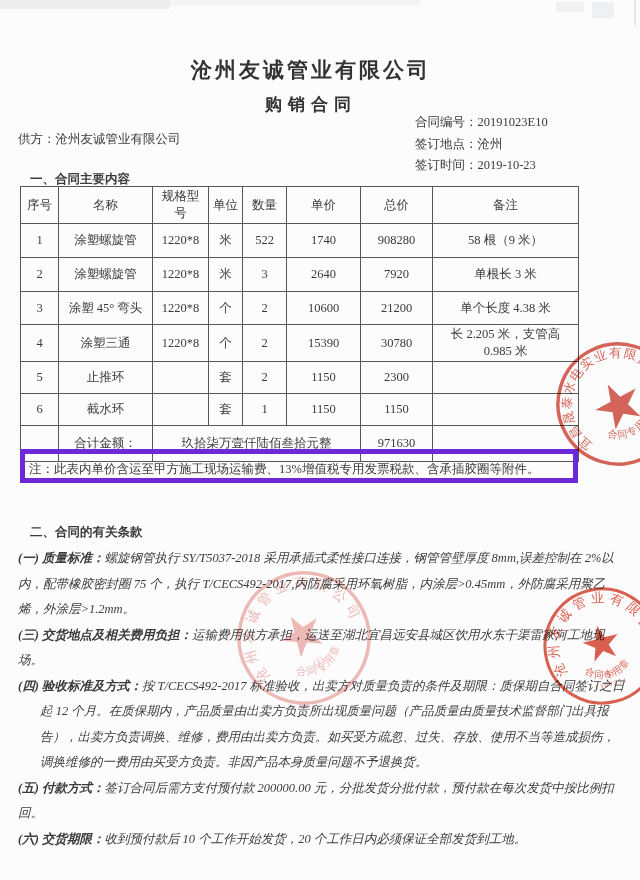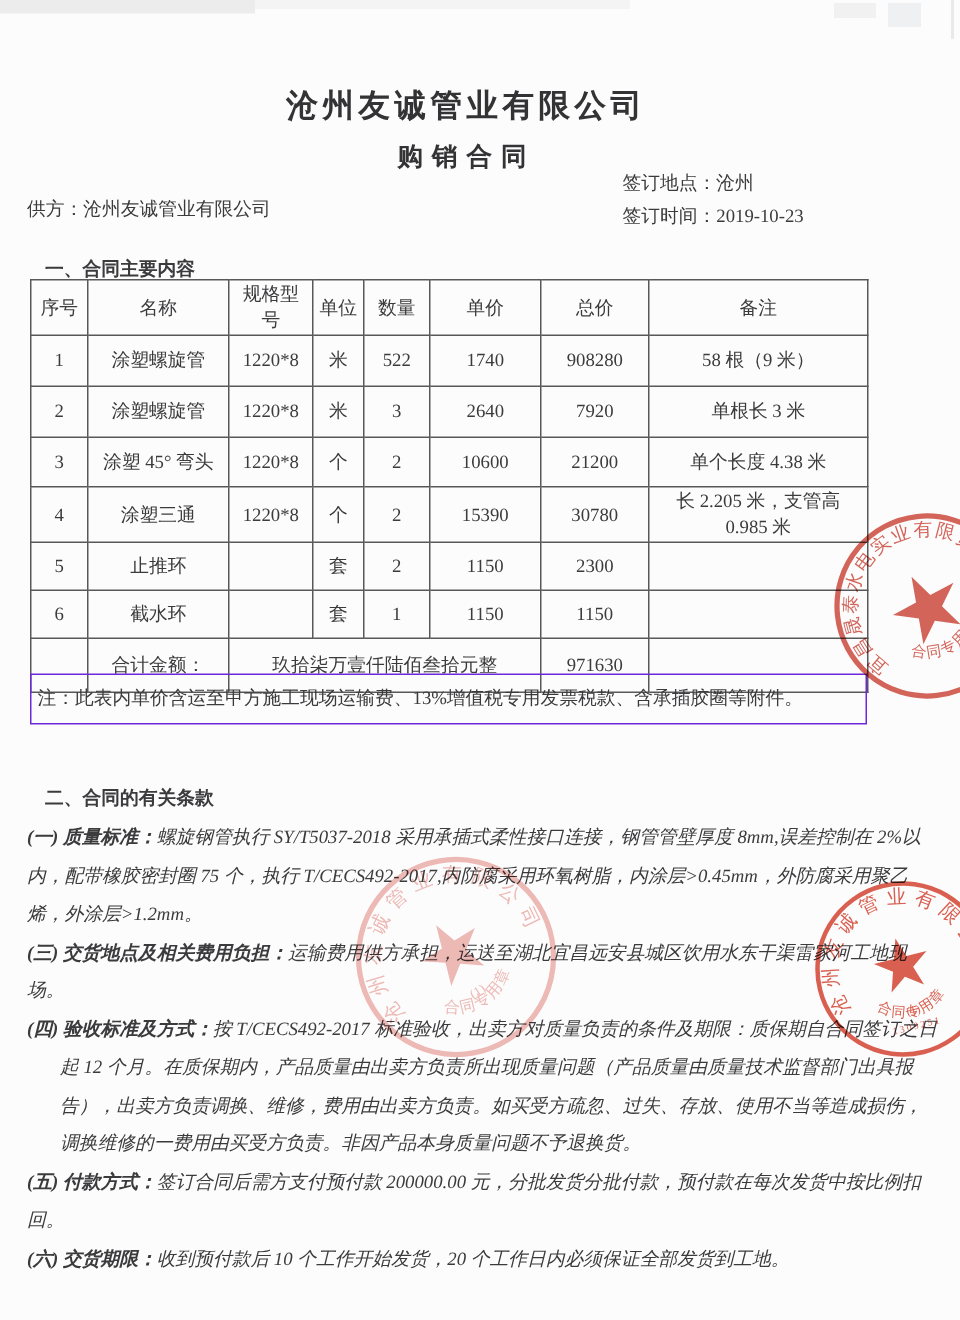--- a/index.html
+++ b/index.html
@@ -41,21 +41,21 @@
     padding:1px 3px; font-weight:normal; overflow:hidden;
   }
   .goods tr.hd  { height:30px; }
   .goods tr.b1  { height:34px; }
   .goods tr.b2  { height:33px; }
   .goods tr.b3  { height:32px; }
   .goods tr.tot { height:36px;padding-left:22px; }
 
   .note-box {
     position:absolute; top:449px; left:20px; width:558px; height:34px;
-    border:1px solid #6d28d9; box-sizing:border-box; font-size:12.5px;
+    border:5px solid #6d28d9; box-sizing:border-box; font-size:12.5px;
     padding:7px 4px 0 4px; white-space:nowrap;
   }
   .terms {
     position:absolute; top:546px; left:18px; width:608px;
     font-size:12.5px; line-height:25.5px;
   }
   .term { margin:0;font-style:italic; }
   .term b { font-weight:bold; }
   .term.hang { padding-left:22px; text-indent:-22px; }
 
@@ -81,20 +81,21 @@
   <div class="mark3"></div>
 
   <div class="company-title">沧州友诚管业有限公司</div>
   <div class="doc-title">购销合同</div>
 
   <div class="party supplier">
     <span>供方：</span><span>沧州友诚管业有限公司</span>
   </div>
 
   <div class="meta">
+    <div><span>合同编号：</span><span>20191023E10</span></div>
     <div><span>签订地点：</span><span>沧州</span></div>
     <div><span>签订时间：</span><span>2019-10-23</span></div>
   </div>
 
   <div class="sec-heading sec1">一、合同主要内容</div>
 
   <table class="goods">
     <colgroup>
       <col style="width:38px">
         <col style="width:94px">

